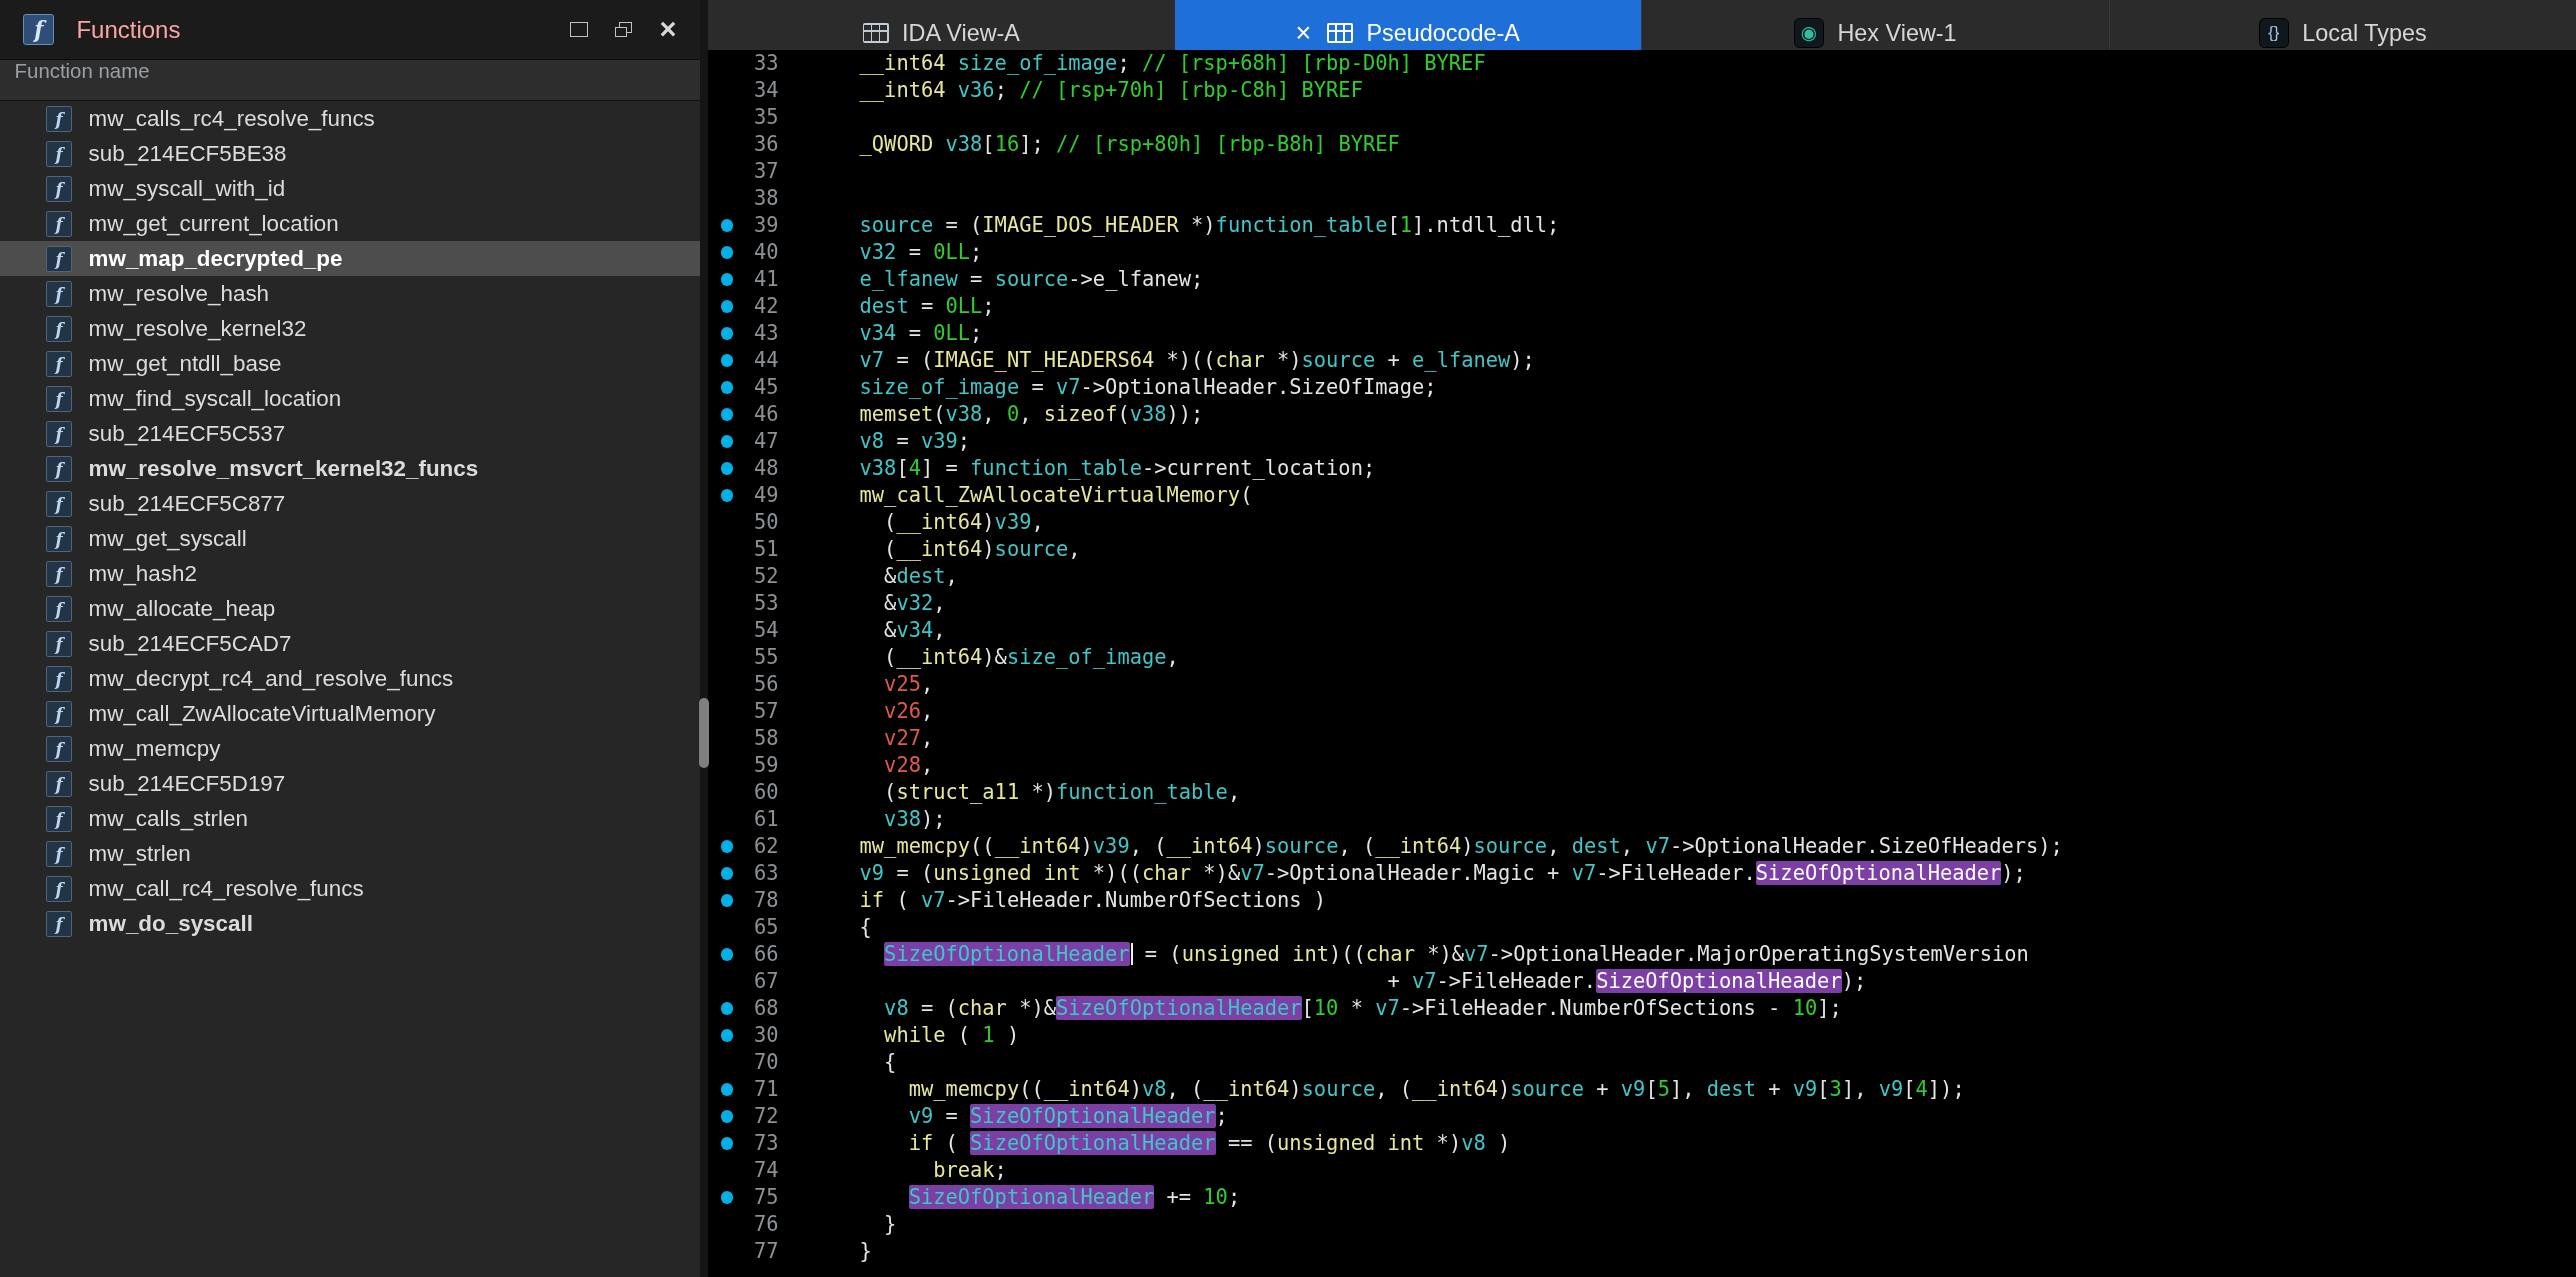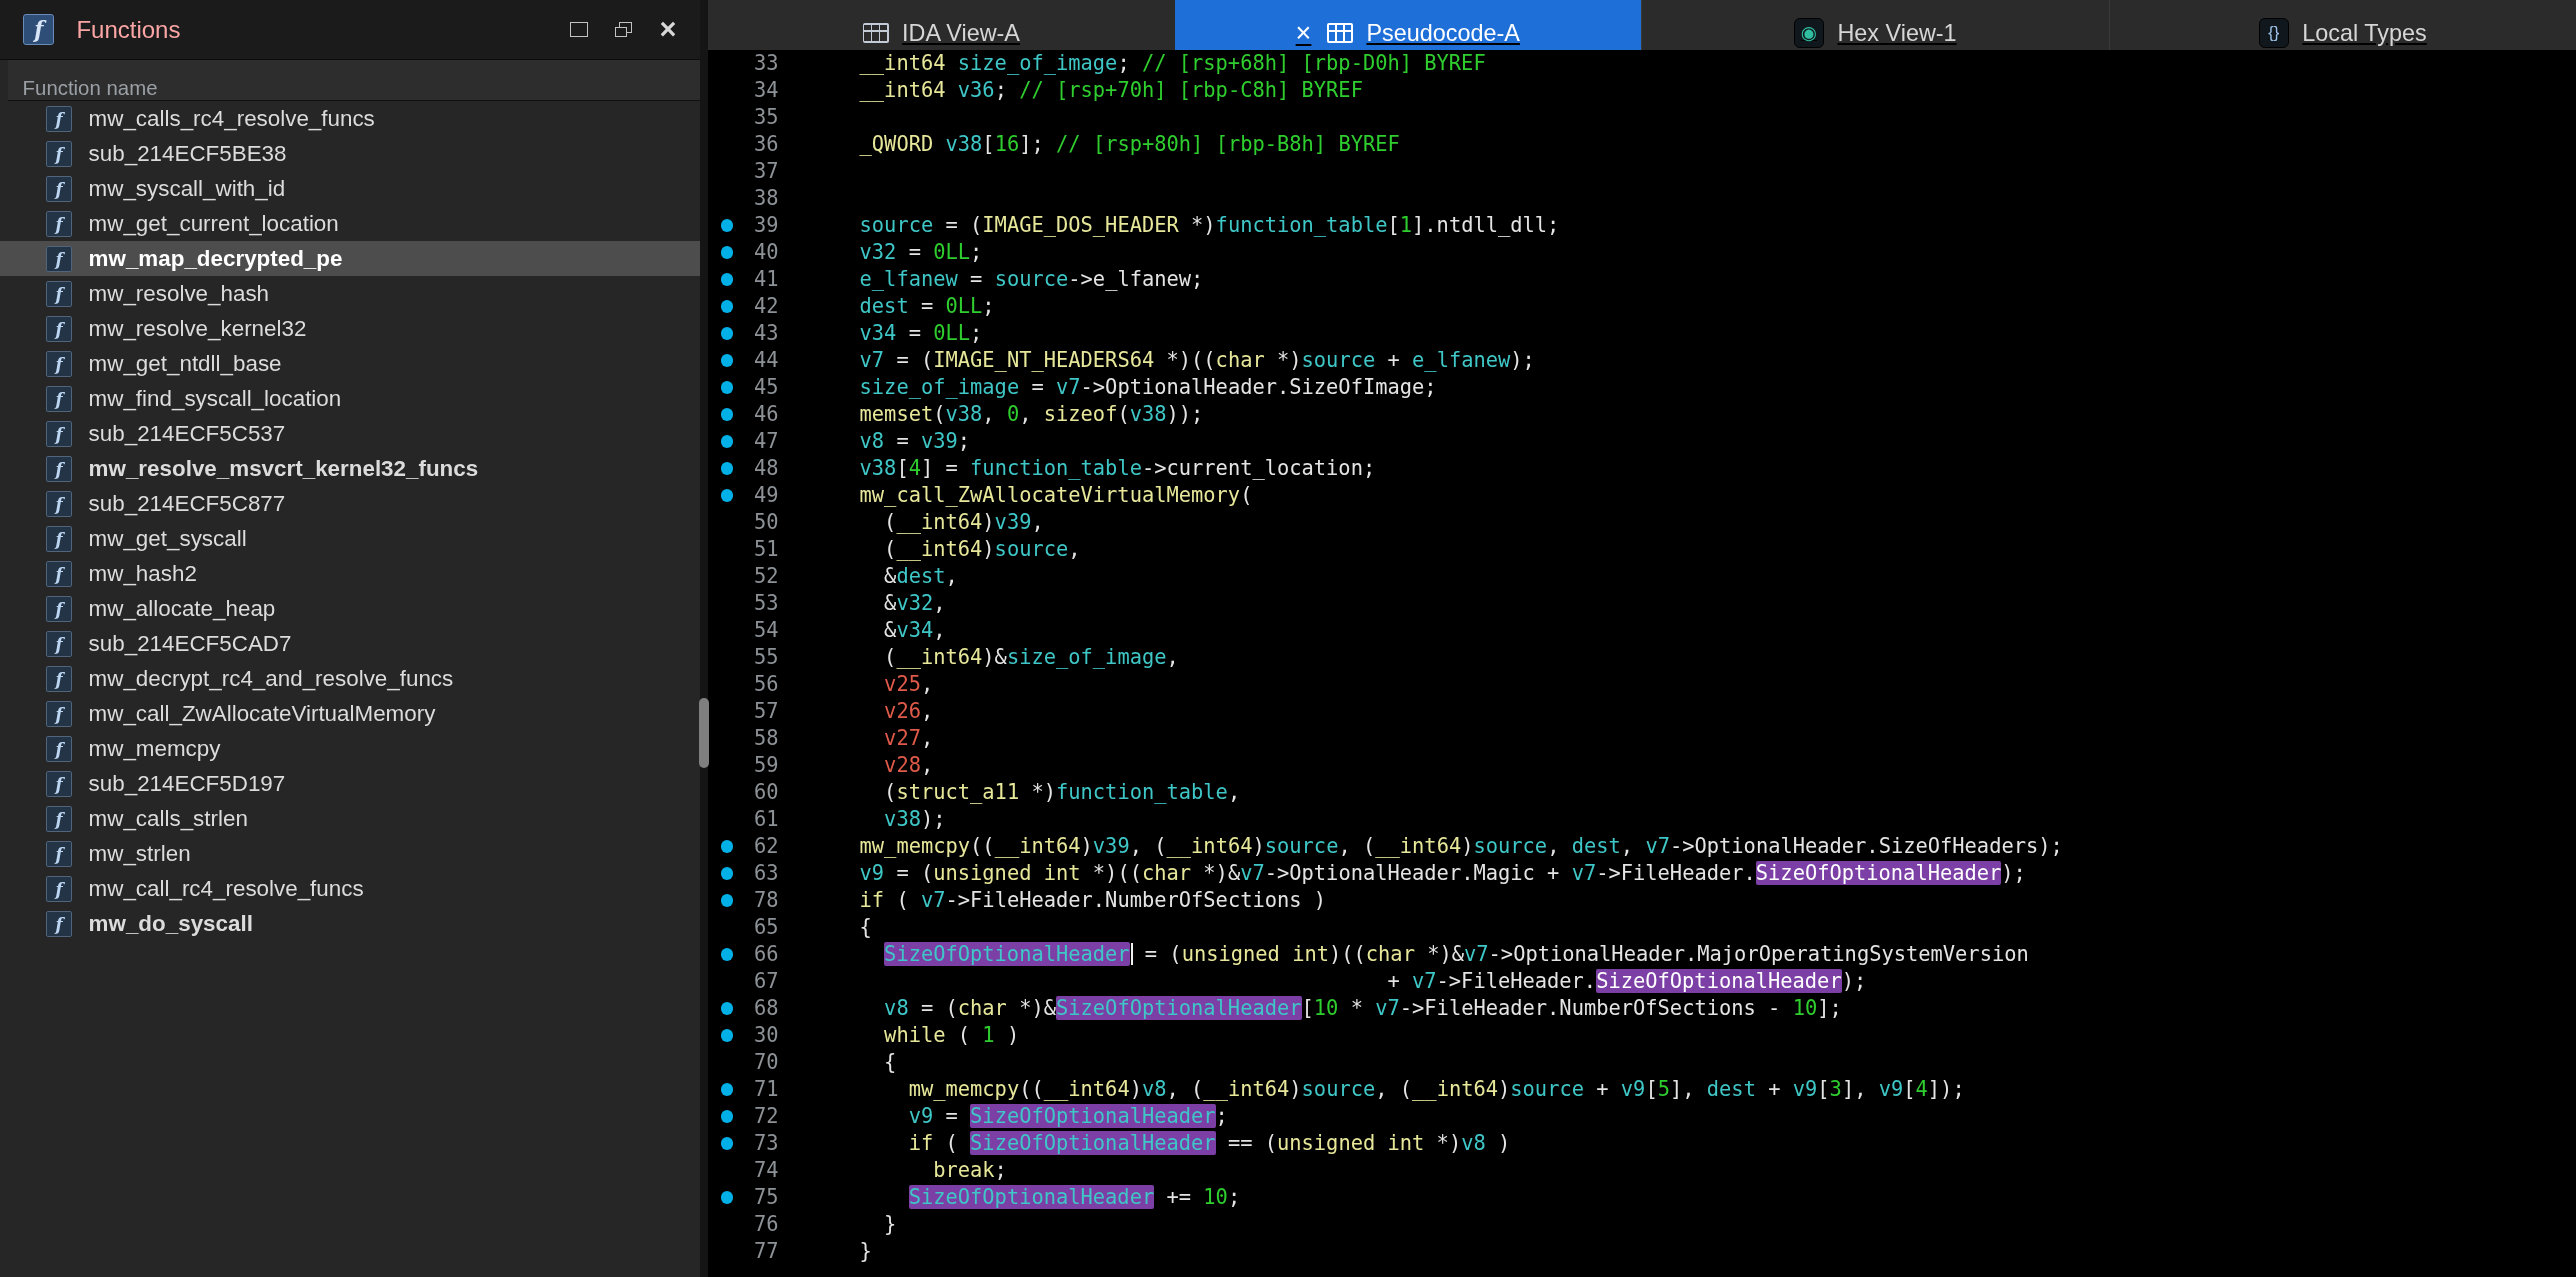--- a/index.html
+++ b/index.html
@@ -17,30 +17,30 @@
   .title-text{margin-left:22px;font-size:24px;color:#fca5a5;flex:1 1 auto;}
   .win-btns{display:flex;align-items:center;gap:15.6px;}
   .wb{width:29px;height:29px;display:flex;align-items:center;justify-content:center;color:#c2c2c2;cursor:default;}
   .ic-restore{width:15.6px;height:13.6px;border:1.9px solid #c2c2c2;display:block;}
   .ic-float{position:relative;width:17.5px;height:15.6px;display:block;}
   .ic-float::before{content:"";position:absolute;right:0;top:0;width:10.7px;height:8.8px;border:1.9px solid #c2c2c2;}
   .ic-float::after{content:"";position:absolute;left:0;bottom:0;width:10.7px;height:8.8px;border:1.9px solid #c2c2c2;background:#1b1b1b;}
   .ic-close{font-size:29px;font-weight:700;line-height:29px;color:#d8d8d8;}
 
   .col-header{height:40px;background:#2d2d2d;border-bottom:1px solid #101010;color:#9aa0a6;font-size:20.4px;
-              display:flex;align-items:flex-end;padding-left:14.6px;margin-left:8px;}
+              display:flex;align-items:flex-start;padding-left:14.6px;}
   .fn-list{}
   .fn-row{height:35px;display:flex;align-items:center;padding-left:46px;font-size:22.4px;color:#dcdcdc;}
   .fn-row.selected{background:var(--selrow);color:#ffffff;font-weight:700;}
   .fn-row.bold{font-weight:700;}
   .fn-icon{width:24px;height:24px;flex:0 0 auto;margin-right:16.6px;background:#243447;border:1px solid #50657c;border-radius:1.9px;
            color:#bcd6f2;font:italic 700 16.6px "DejaVu Serif",serif;display:flex;align-items:center;justify-content:center;}
 
   
-  .tabbar{position:absolute;left:708px;top:0;right:0;height:66px;background:#2b2b2b;display:flex;text-decoration:underline;}
+  .tabbar{position:absolute;left:708px;top:0;right:0;height:66px;background:#2b2b2b;display:flex;}
   .tab{flex:1 1 0;display:flex;align-items:center;justify-content:center;gap:13.6px;font-size:23.4px;color:#d6d6d6;
        background:#2b2b2b;border-left:1px solid #3a3a3a;box-sizing:border-box;cursor:default;}
   .tab:first-child{border-left:none;}
   .tab.active{background:var(--accent);color:#fff;border-left:none;}
   .tab-close{font-size:27px;line-height:27px;color:#fff;margin-right:1.9px;}
   .tab-label{white-space:nowrap;}
   .grid-icon{width:26px;height:20.4px;display:grid;grid-template-columns:repeat(3,1fr);grid-template-rows:5.8px 1fr;gap:1.9px;
              padding:1.9px;background:#c2cbd6;border-radius:1.9px;box-sizing:border-box;}
   .grid-icon i{display:block;background:#2b2b2b;}
   .tab.active .grid-icon{background:#ffffff;}

